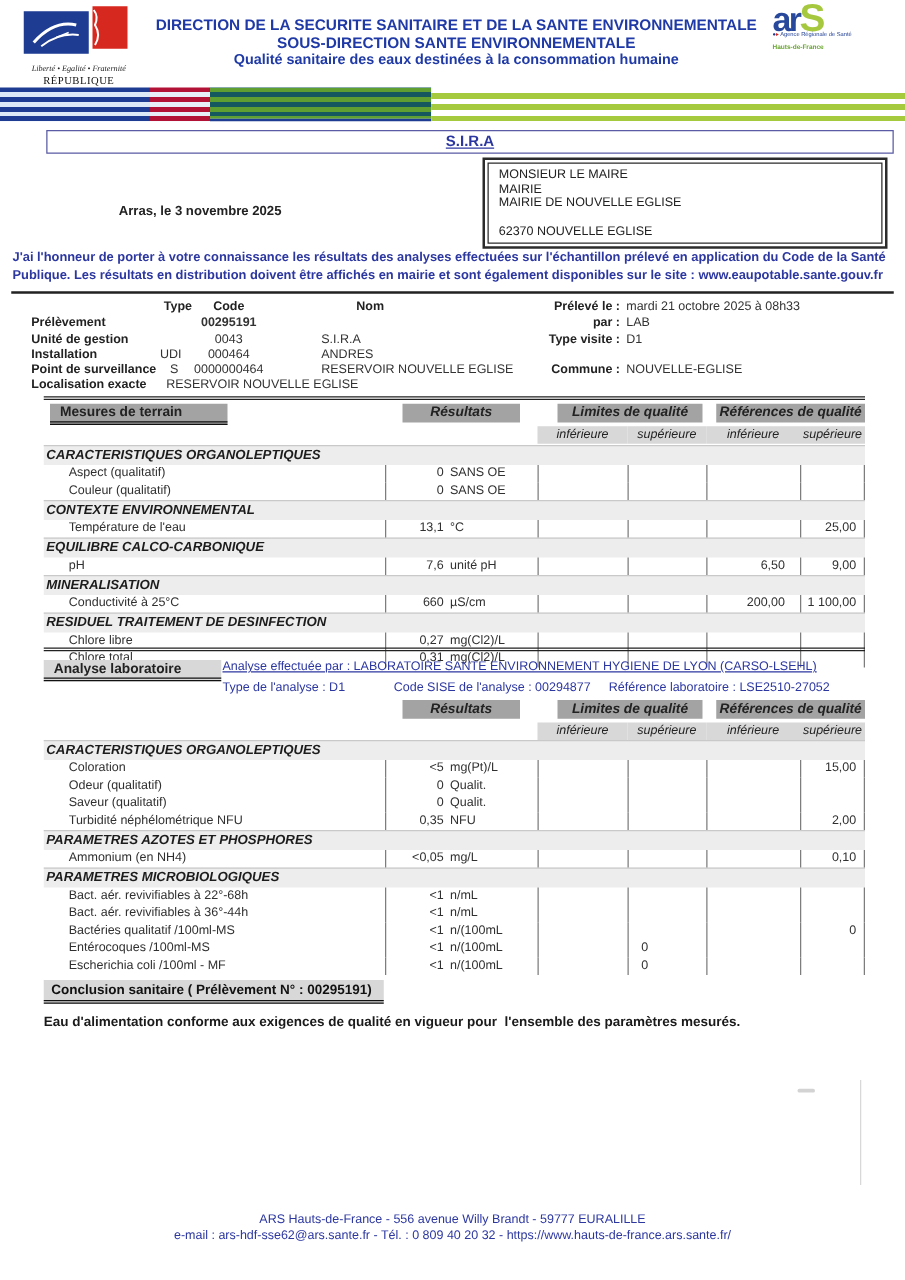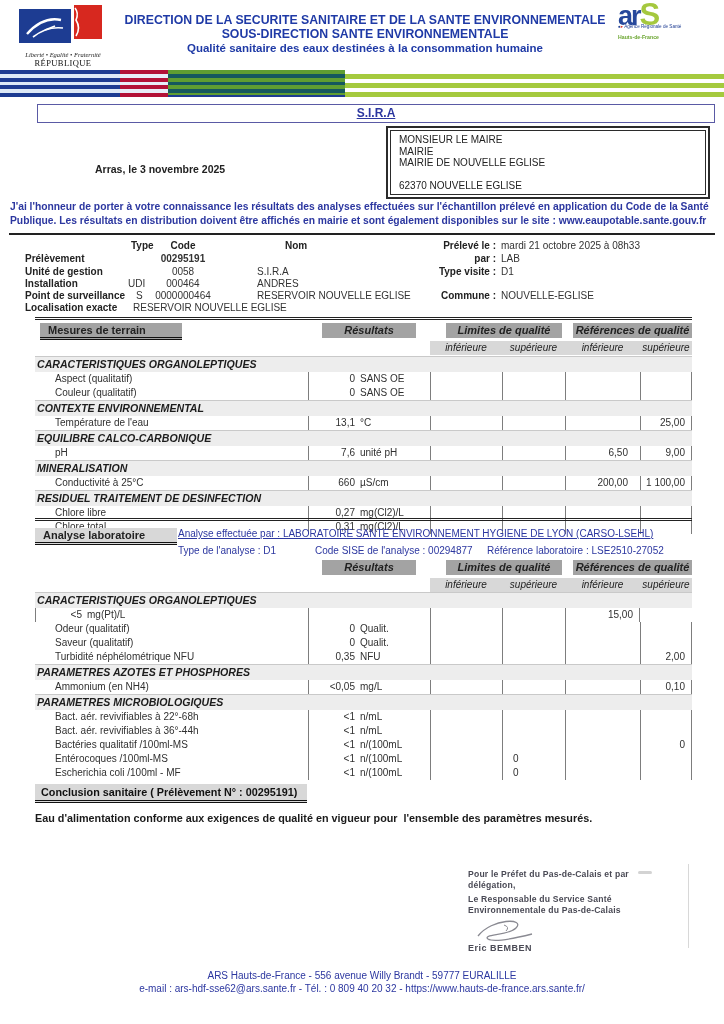--- a/index.html
+++ b/index.html
@@ -181,21 +181,21 @@
       <span class="mvalue">mardi 21 octobre 2025 à 08h33</span>
     </div>
     <div class="row" style="top:15px;">
       <span class="ilabel">Prélèvement</span>
       <span class="icode bcode">00295191</span>
       <span class="mlabel">par :</span>
       <span class="mvalue">LAB</span>
     </div>
     <div class="row" style="top:28px;">
       <span class="ilabel">Unité de gestion</span>
-      <span class="icode">0058</span>
+      <span class="icode">0043</span>
       <span class="inom">S.I.R.A</span>
       <span class="mlabel">Type visite :</span>
       <span class="mvalue">D1</span>
     </div>
     <div class="row" style="top:40px;">
       <span class="ilabel">Installation</span>
       <span class="itype">UDI</span>
       <span class="icode">000464</span>
       <span class="inom">ANDRES</span>
     </div>
@@ -342,20 +342,21 @@
       <div>inférieure</div>
       <div>supérieure</div>
       <div>inférieure</div>
       <div>supérieure</div>
     </div>
   </div>
 
   <div class="tbody" style="top:592px;">
     <div class="tsec">CARACTERISTIQUES ORGANOLEPTIQUES</div>
     <div class="trow">
+      <div class="cl">Coloration</div>
       <div class="cr">
           <span class="v">&lt;5</span>
           <span class="u">mg(Pt)/L</span>
         </div>
       <div class="cli"></div>
         <div class="cls"></div>
         <div class="cri"></div>
       <div class="crs">15,00</div>
     </div>
     <div class="trow">
@@ -457,32 +458,20 @@
       <div class="cli"></div>
       <div class="cls">0</div>
       <div class="cri"></div>
         <div class="crs"></div>
     </div>
   </div>
 
   <div class="concl-box">Conclusion sanitaire ( Prélèvement N° : 00295191)</div>
   <div class="concl-text">Eau d'alimentation conforme aux exigences de qualité en vigueur pour  l'ensemble des paramètres mesurés.</div>
 
-  <div class="sig">
-    <div class="t">Pour le Préfet du Pas-de-Calais et par</div>
-    <div class="t">délégation,</div>
-    <div class="gap"></div>
-    <div class="t">Le Responsable du Service Santé</div>
-    <div class="t">Environnementale du Pas-de-Calais</div>
-    <svg width="80" height="26" viewBox="0 0 80 26">
-      <path d="M4 20 C 18 2, 52 2, 42 12 C 34 20, 8 18, 14 23 C 20 27, 46 21, 58 18" stroke="#8a8a92" stroke-width="1.3" fill="none"></path>
-      <path d="M30 9 q6 2 2 6" stroke="#8a8a92" stroke-width="1" fill="none"></path>
-    </svg>
-    <div class="nm">Eric BEMBEN</div>
-  </div>
   <div class="sig-artifact"></div>
   <div class="sig-vline"></div>
 
   <div class="footer">
     <div>ARS Hauts-de-France - 556 avenue Willy Brandt - 59777 EURALILLE</div>
     <div>e-mail : ars-hdf-sse62@ars.sante.fr - Tél. : 0 809 40 20 32 - https://www.hauts-de-france.ars.sante.fr/</div>
   </div>
 
 </div>
 

